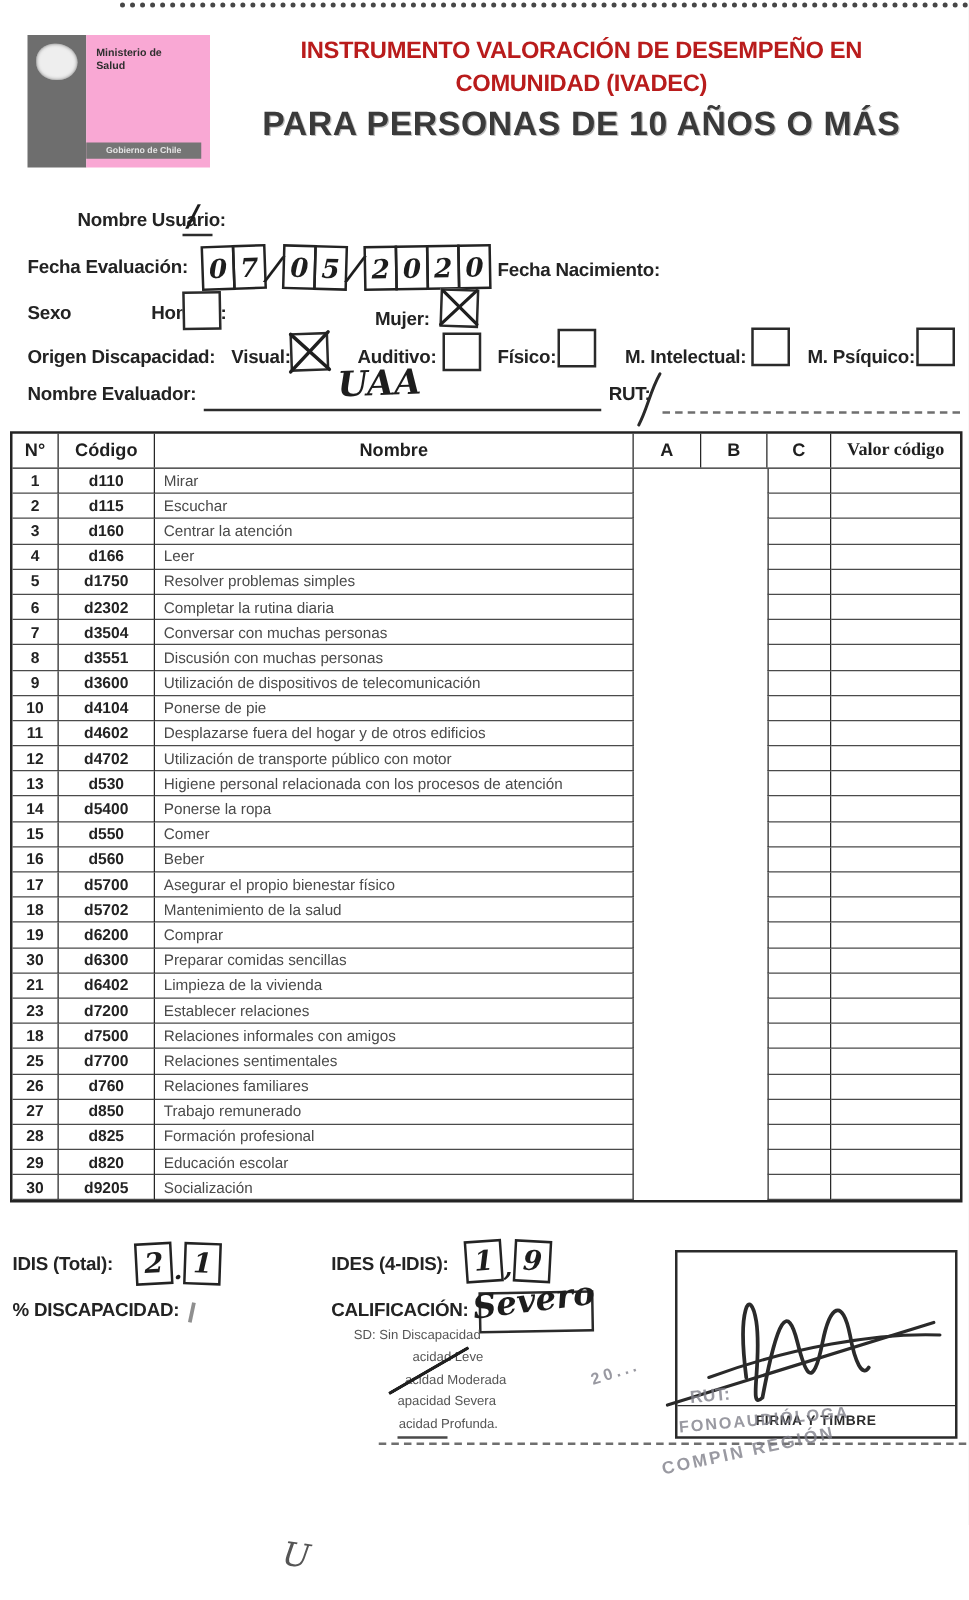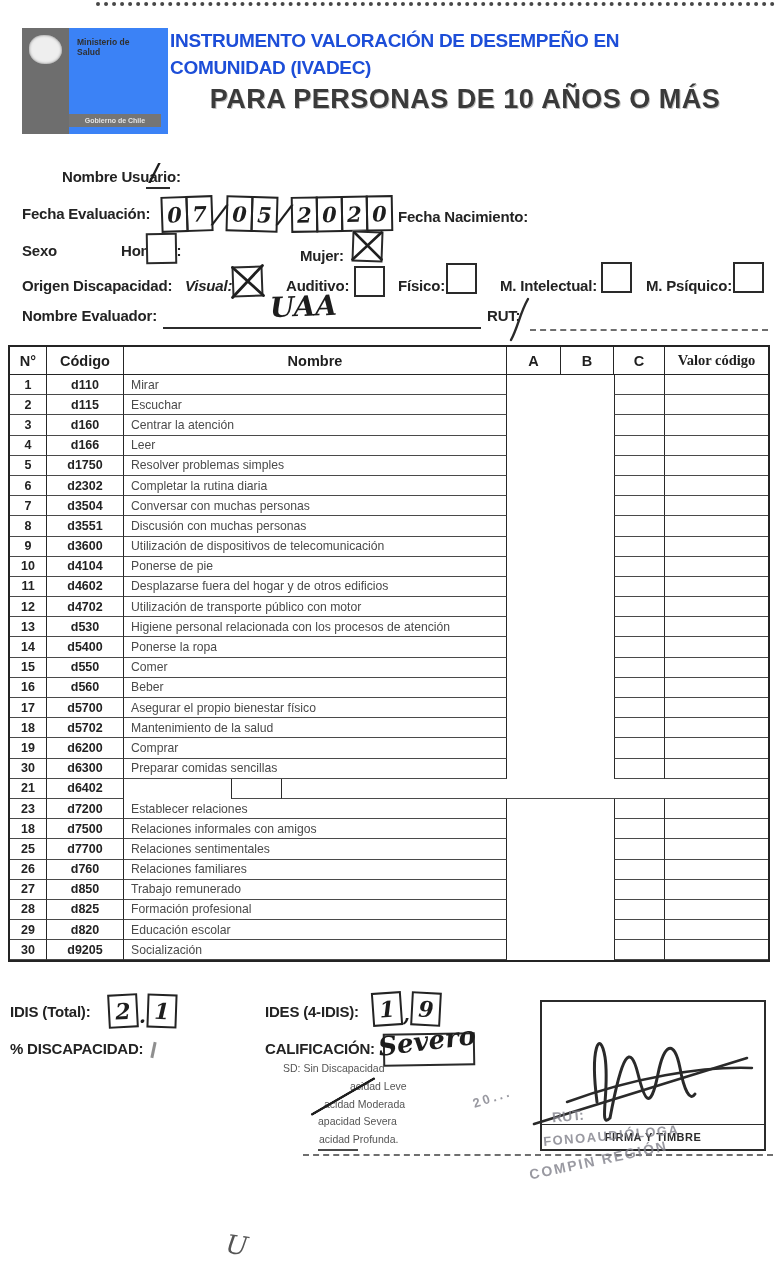--- a/index.html
+++ b/index.html
@@ -6,28 +6,28 @@
   #page{position:relative;width:775px;height:1280px;background:#ffffff;overflow:hidden;
         font-family:"Liberation Sans",sans-serif;color:#262626;}
   .abs{position:absolute;}
   .lbl{position:absolute;font-weight:700;font-size:15px;color:#232323;white-space:nowrap;letter-spacing:-0.2px;}
   .hand{font-family:"DejaVu Serif",serif;font-style:italic;font-weight:700;color:#1d1d1d;white-space:nowrap;}
   
   #perf{position:absolute;left:96px;top:2px;width:679px;height:0;border-top:4px dotted #474747;}
   
   #logo{position:absolute;left:22px;top:28px;width:146px;height:106px;display:flex;filter:blur(0.4px);}
   #logo .strip{width:47px;background:#6e6e6e;position:relative;}
-  #logo .body{flex:1;background:#3b82f6;position:relative;}
+  #logo .body{flex:1;background:#f9a8d4;position:relative;}
   #logo .emblem{position:absolute;left:7px;top:7px;width:33px;height:29px;background:#eeeeee;
         border-radius:46% 54% 50% 50%;box-shadow:inset 0 0 3px #777;}
   #logo .mtxt{position:absolute;left:8px;top:9px;font-size:8.5px;font-weight:700;color:#2f2f2f;line-height:10px;}
   #logo .band{position:absolute;left:0;bottom:7px;width:92px;height:13px;background:#757575;
         color:#e4e4e4;font-size:7px;font-weight:700;display:flex;align-items:center;justify-content:center;}
   
-  .t1{position:absolute;left:170px;width:590px;text-align:left;font-weight:700;font-size:19px;color:#1d4ed8;letter-spacing:-0.3px;}
+  .t1{position:absolute;left:170px;width:590px;text-align:center;font-weight:700;font-size:19px;color:#b91c1c;letter-spacing:-0.3px;}
   #subtitle{position:absolute;left:170px;top:84px;width:590px;text-align:center;font-weight:700;font-size:27px;
         color:#3a3a3a;letter-spacing:0.5px;text-shadow:1px 1px 0 rgba(70,70,70,0.35);}
   
   .cb{position:absolute;width:27px;height:27px;border:2.2px solid #2a2a2a;background:#fff;}
   .cb svg{position:absolute;left:-4px;top:-4px;overflow:visible;}
   
   .dategrp{position:absolute;display:flex;align-items:center;}
   .dbox{width:23px;height:32px;border:2px solid #232323;margin-left:-2px;display:flex;align-items:center;
         justify-content:center;font-size:21px;}
   .dbox:first-child{margin-left:0;}
@@ -118,21 +118,21 @@
   <div class="cb" style="left:146px;top:233px;transform:rotate(-1deg);"></div>
   <div class="lbl" style="left:300px;top:247px;">Mujer:</div>
   <div class="cb" style="left:352px;top:231px;transform:rotate(2deg);">
     <svg width="35" height="35">
       <line x1="3" y1="31" x2="31" y2="3" stroke="#1f1f1f" stroke-width="2.6" stroke-linecap="round"></line>
       <line x1="4" y1="4" x2="32" y2="30" stroke="#1f1f1f" stroke-width="2.6" stroke-linecap="round"></line>
     </svg>
   </div>
 
   <div class="lbl" style="left:22px;top:277px;">Origen Discapacidad:</div>
-  <div class="lbl" style="left:185px;top:277px;font-style:italic;">Visual:</div>
+  <div class="lbl" style="left:185px;top:277px;">Visual:</div>
   <div class="cb" style="left:232px;top:266px;transform:rotate(-2deg);">
     <svg width="35" height="35">
       <line x1="2" y1="33" x2="33" y2="2" stroke="#1f1f1f" stroke-width="2.8" stroke-linecap="round"></line>
       <line x1="3" y1="3" x2="33" y2="32" stroke="#1f1f1f" stroke-width="2.8" stroke-linecap="round"></line>
     </svg>
   </div>
   <div class="lbl" style="left:286px;top:277px;">Auditivo:</div>
   <div class="cb" style="left:354px;top:266px;"></div>
   <div class="lbl" style="left:398px;top:277px;">Físico:</div>
   <div class="cb" style="left:446px;top:263px;"></div>
@@ -357,20 +357,21 @@
       <div class="cell c-nom">Preparar comidas sencillas</div>
       <div class="cell c-a"></div>
       <div class="cell c-b"></div>
       <div class="cell c-c"></div>
       <div class="cell c-val"></div>
     </div>
 
     <div class="tr">
       <div class="cell c-n">21</div>
       <div class="cell c-cod">d6402</div>
+      <div class="cell c-nom">Limpieza de la vivienda</div>
       <div class="cell c-a"></div>
       <div class="cell c-b"></div>
       <div class="cell c-c"></div>
       <div class="cell c-val"></div>
     </div>
 
 
     <div class="tr">
       <div class="cell c-n">23</div>
       <div class="cell c-cod">d7200</div>
@@ -468,21 +469,21 @@
   </div>
 
   <div class="lbl" style="left:10px;top:1040px;">% DISCAPACIDAD:</div>
   <div class="abs" style="left:152px;top:1042px;width:3px;height:16px;background:#8f8f8f;transform:rotate(12deg);"></div>
 
   <div class="lbl" style="left:265px;top:1040px;">CALIFICACIÓN:</div>
   <div class="abs" style="left:383px;top:1033px;width:88px;height:29px;border:2px solid #2a2a2a;transform:rotate(-1deg);"></div>
   <div class="abs hand" style="left:378px;top:1026px;font-size:26px;transform:rotate(-7deg);">Severo</div>
 
   <div class="legend" style="left:283px;top:1062px;">SD: Sin Discapacidad</div>
-  <div class="legend" style="left:330px;top:1080px;margin-left:20px;">acidad Leve</div>
+  <div class="legend" style="left:330px;top:1080px;">acidad Leve</div>
   <div class="legend" style="left:324px;top:1098px;">acidad Moderada</div>
   <div class="legend" style="left:318px;top:1115px;">apacidad Severa</div>
   <div class="legend" style="left:319px;top:1133px;">acidad Profunda.</div>
   <div class="abs" style="left:318px;top:1149px;width:40px;border-top:2.4px solid #4a4a4a;"></div>
   <div class="abs" style="left:306px;top:1095px;width:74px;border-top:3px solid #202020;transform:rotate(-30deg);border-radius:2px;"></div>
 
   <div class="dashline" style="left:303px;top:1154px;width:470px;border-top-width:2.6px;"></div>
 
   <div id="sigbox">
     <svg width="222" height="147" style="position:absolute;left:0;top:0;overflow:visible;">

